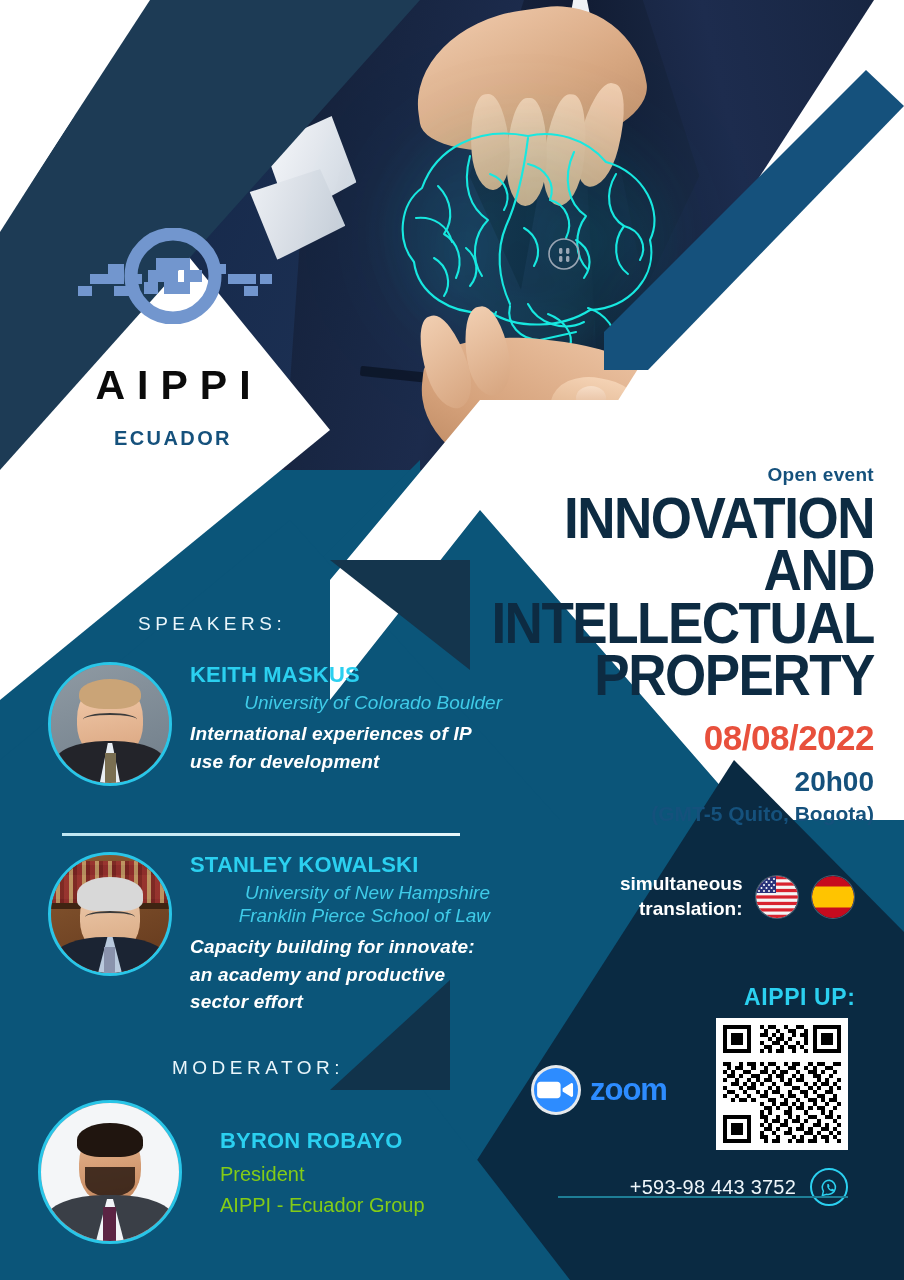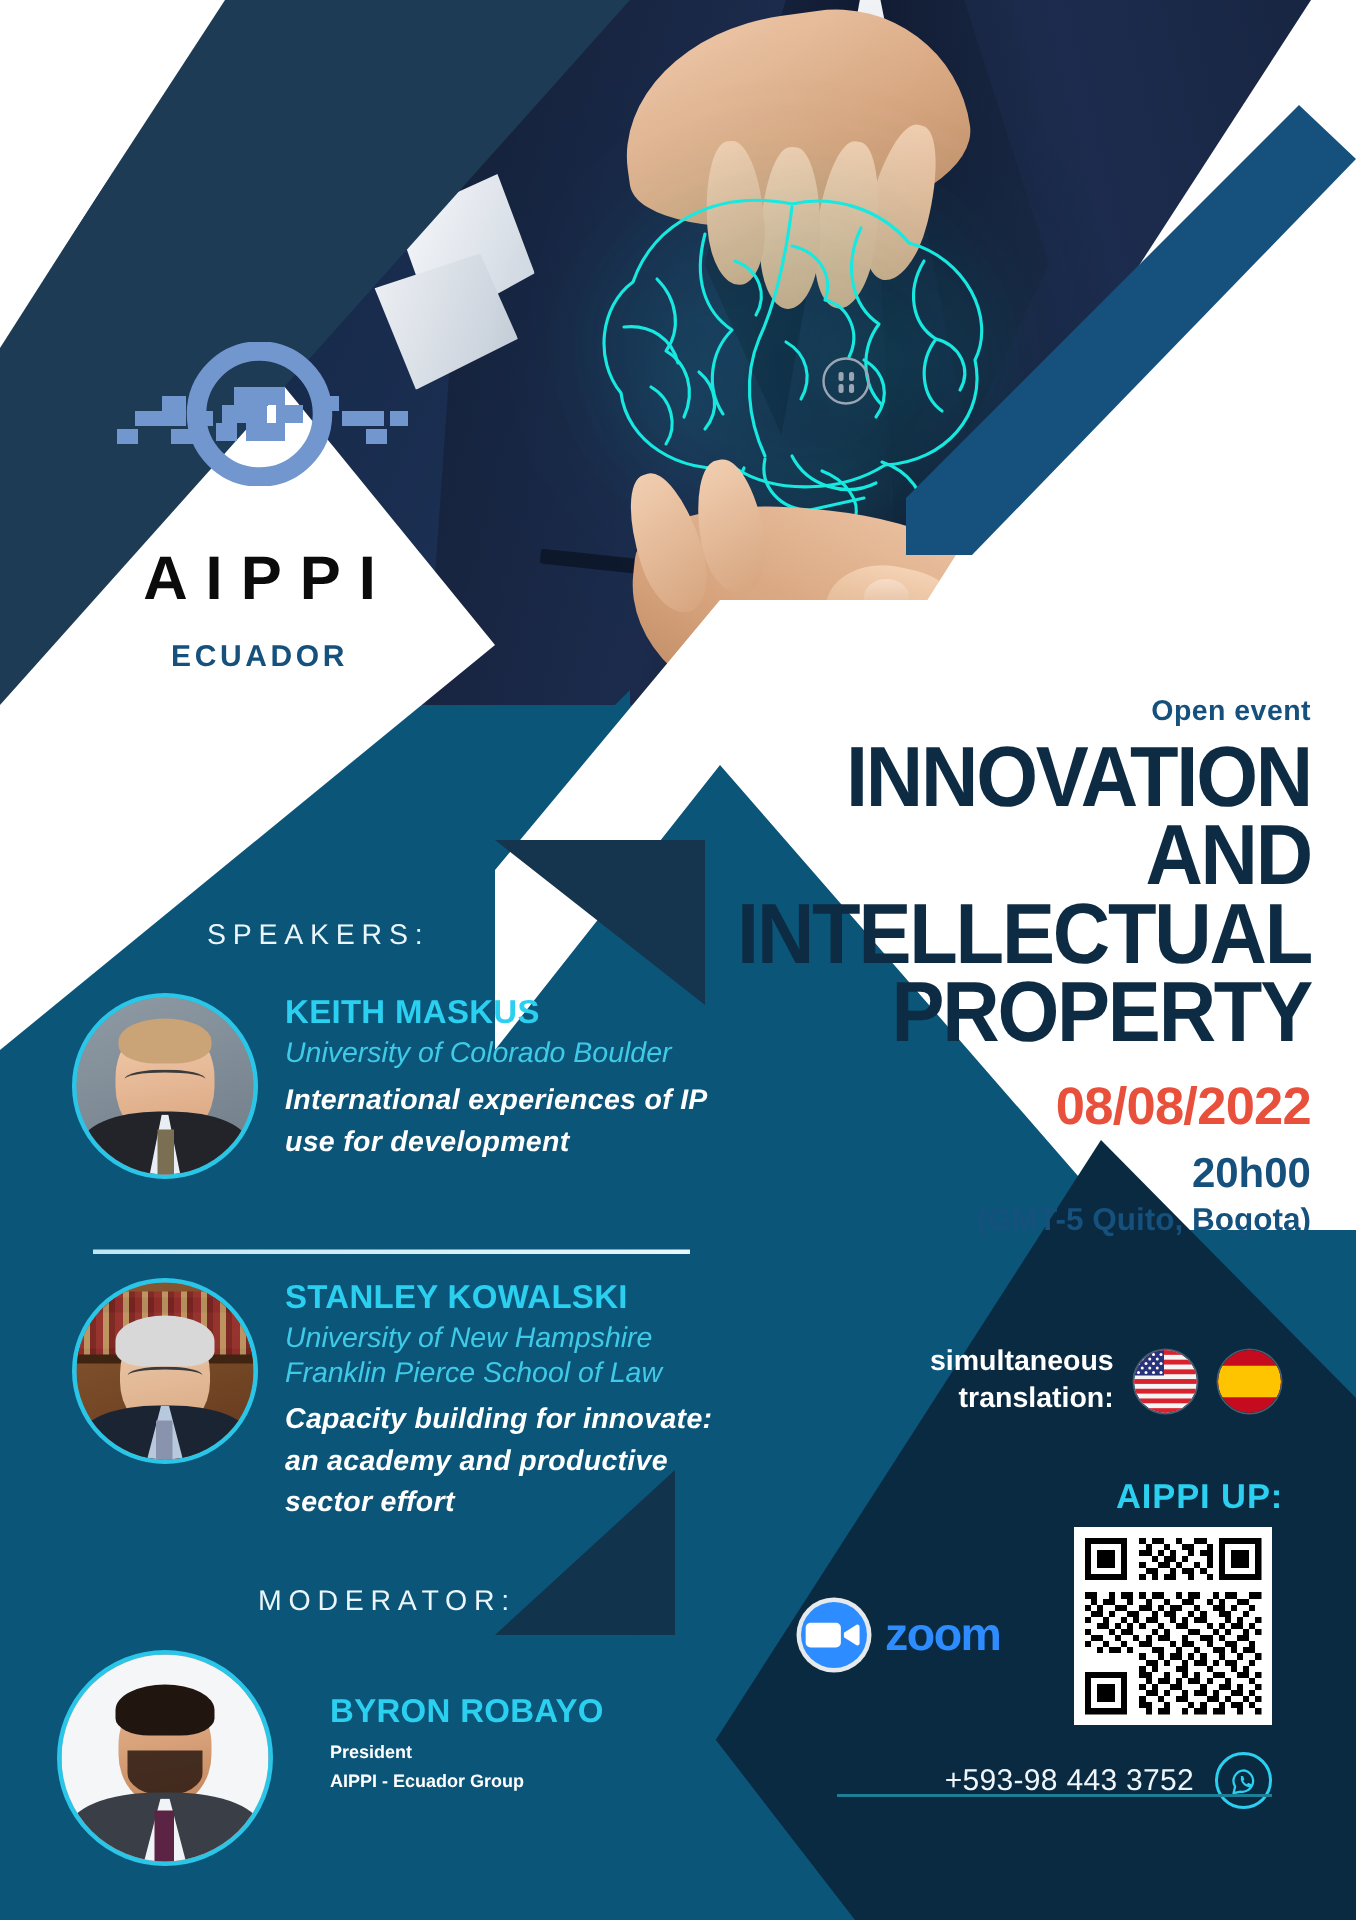--- a/index.html
+++ b/index.html
@@ -132,35 +132,35 @@
 
   .person{position:absolute;display:flex;align-items:flex-start;}
   .avatar{width:118px;height:118px;border-radius:50%;flex:0 0 118px;
     border:3px solid #29C6E8;overflow:hidden;position:relative;background:#7b8b96;}
   .avatar .bg{position:absolute;inset:0;}
   .avatar .head{position:absolute;left:50%;transform:translateX(-50%);border-radius:48% 48% 44% 44%;}
   .avatar .body{position:absolute;left:50%;transform:translateX(-50%);bottom:-6px;border-radius:46% 46% 0 0;}
 
   .pinfo{margin-left:18px;}
   .pname{font-size:22px;font-weight:bold;color:#2BD0F0;letter-spacing:.2px;}
-  .paffil{font-size:19px;font-style:italic;color:#3FCBE8;line-height:1.22;margin-top:3px;}
+  .paffil{font-size:19px;font-style:italic;color:#3FCBE8;line-height:1.22;margin-top:3px;text-align:right;}
   .ptopic{font-size:19px;font-weight:bold;color:#ffffff;line-height:1.45;margin-top:6px;letter-spacing:.2px;font-style:italic;}
-  .prole{font-size:12px;font-weight:bold;color:#ffffff;line-height:1.45;margin-top:6px;}
+  .prole{font-size:20px;font-weight:normal;color:#84cc16;line-height:1.45;margin-top:6px;}
 
   #p1{left:48px;top:662px;}
   #p2{left:48px;top:852px;}
   #p3{left:38px;top:1100px;}
   #p3 .pinfo{margin-left:38px;margin-top:28px;}
   #p3 .avatar{width:138px;height:138px;flex:0 0 138px;}
 
   .divider{position:absolute;left:62px;top:833px;width:398px;height:3px;
     background:linear-gradient(90deg,#bfe6f2,#e8f7fb);}
 
   
-  .translation{position:absolute;left:620px;top:896px;display:flex;align-items:center;}
+  .translation{position:absolute;left:620px;top:872px;display:flex;align-items:center;}
   .tr-text{font-size:19px;font-weight:bold;color:#ffffff;text-align:right;line-height:1.3;}
   .flag{width:42px;height:42px;border-radius:50%;overflow:hidden;margin-left:14px;
     box-shadow:0 0 0 1px rgba(255,255,255,.25);position:relative;flex:0 0 42px;}
   .flag svg{width:100%;height:100%;display:block;}
 
   .signup{position:absolute;left:744px;top:984px;font-size:23px;font-weight:bold;color:#2BD0F0;letter-spacing:.6px;}
   .qr{position:absolute;left:716px;top:1018px;width:132px;height:132px;background:#fff;padding:7px;box-sizing:border-box;}
   .qr svg{width:100%;height:100%;display:block;}
 
   .zoom-logo{position:absolute;left:534px;top:1068px;display:flex;align-items:center;}

